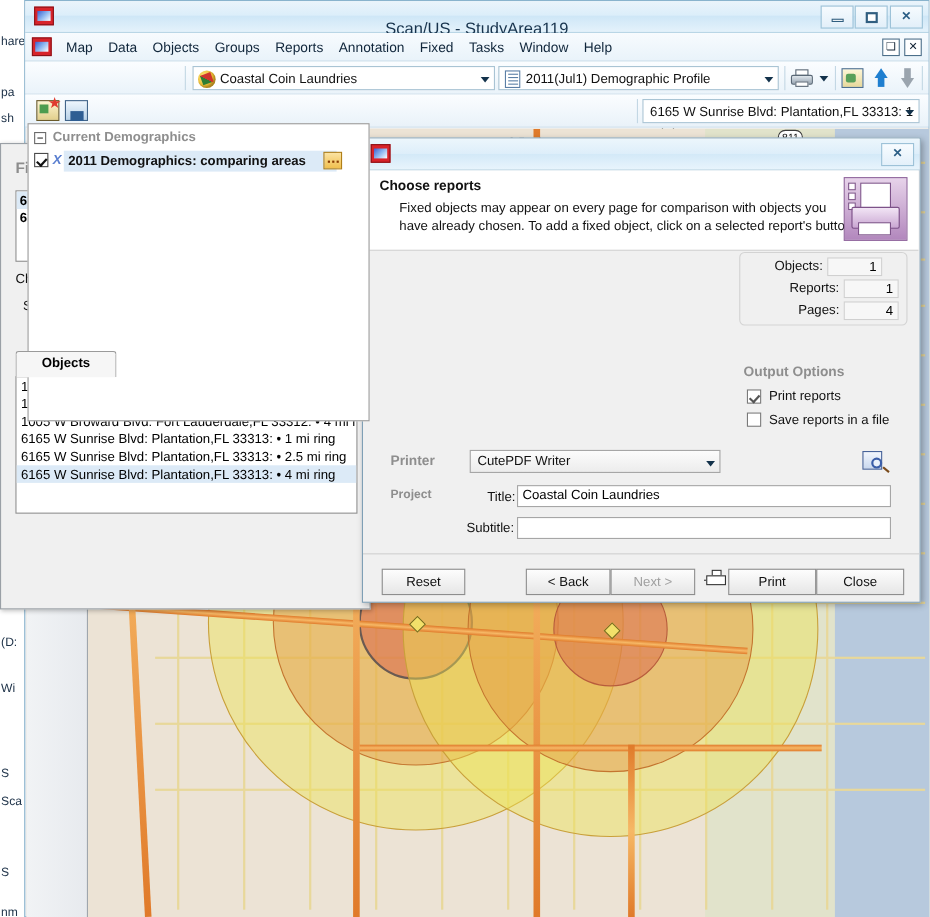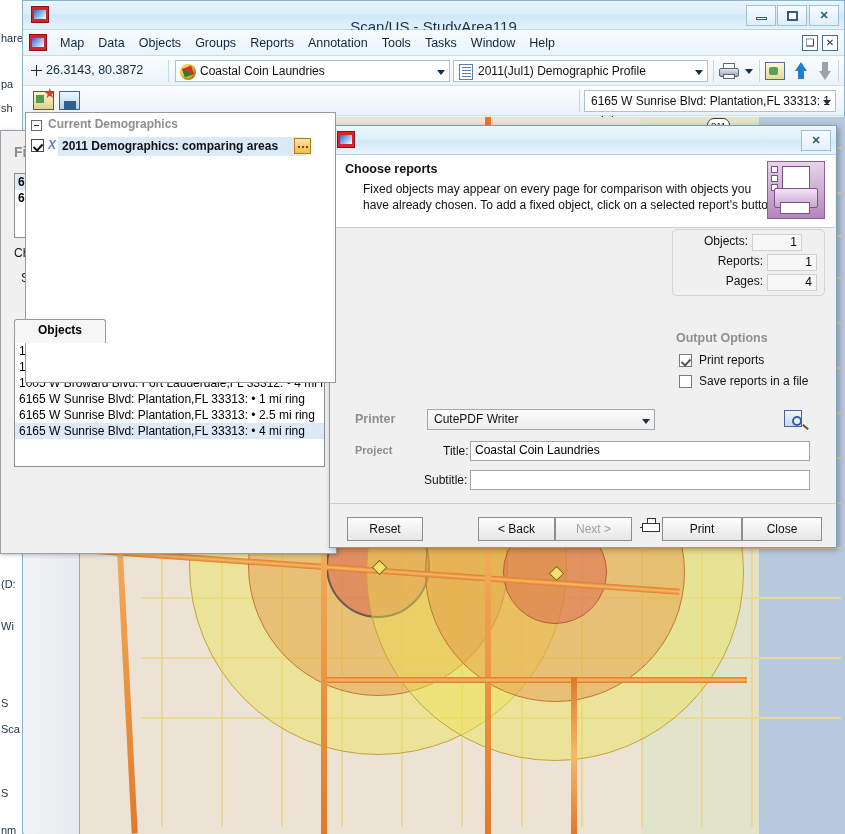--- a/index.html
+++ b/index.html
@@ -415,34 +415,30 @@
 
   <div id="menu-bar">
     <div class="menu-ico"></div>
     <div id="menu-items">
       <div class="menu-item">Map</div>
       <div class="menu-item">Data</div>
       <div class="menu-item">Objects</div>
       <div class="menu-item">Groups</div>
       <div class="menu-item">Reports</div>
       <div class="menu-item">Annotation</div>
-      <div class="menu-item">Tools</div>
+      <div class="menu-item">Fixed</div>
       <div class="menu-item">Tasks</div>
       <div class="menu-item">Window</div>
       <div class="menu-item">Help</div>
     </div>
     <div class="mdi-btn" id="mdi-restore">❏</div>
     <div class="mdi-btn" id="mdi-close">✕</div>
   </div>
 
   <div id="tb1">
-    <div class="coord nosel">
-      <span class="cross"></span>
-      <span>26.3143,  80.3872</span>
-    </div>
     <div class="tb-sep" style="left:145px;"></div>
     <div class="combo" id="cmb-layer">
       <span class="layer-ico"></span>
       <span>Coastal Coin Laundries</span>
       <span class="arrow"></span>
     </div>
     <div class="combo" id="cmb-report">
       <span class="rep-ico"></span>
       <span>2011(Jul1) Demographic Profile</span>
       <span class="arrow"></span>

